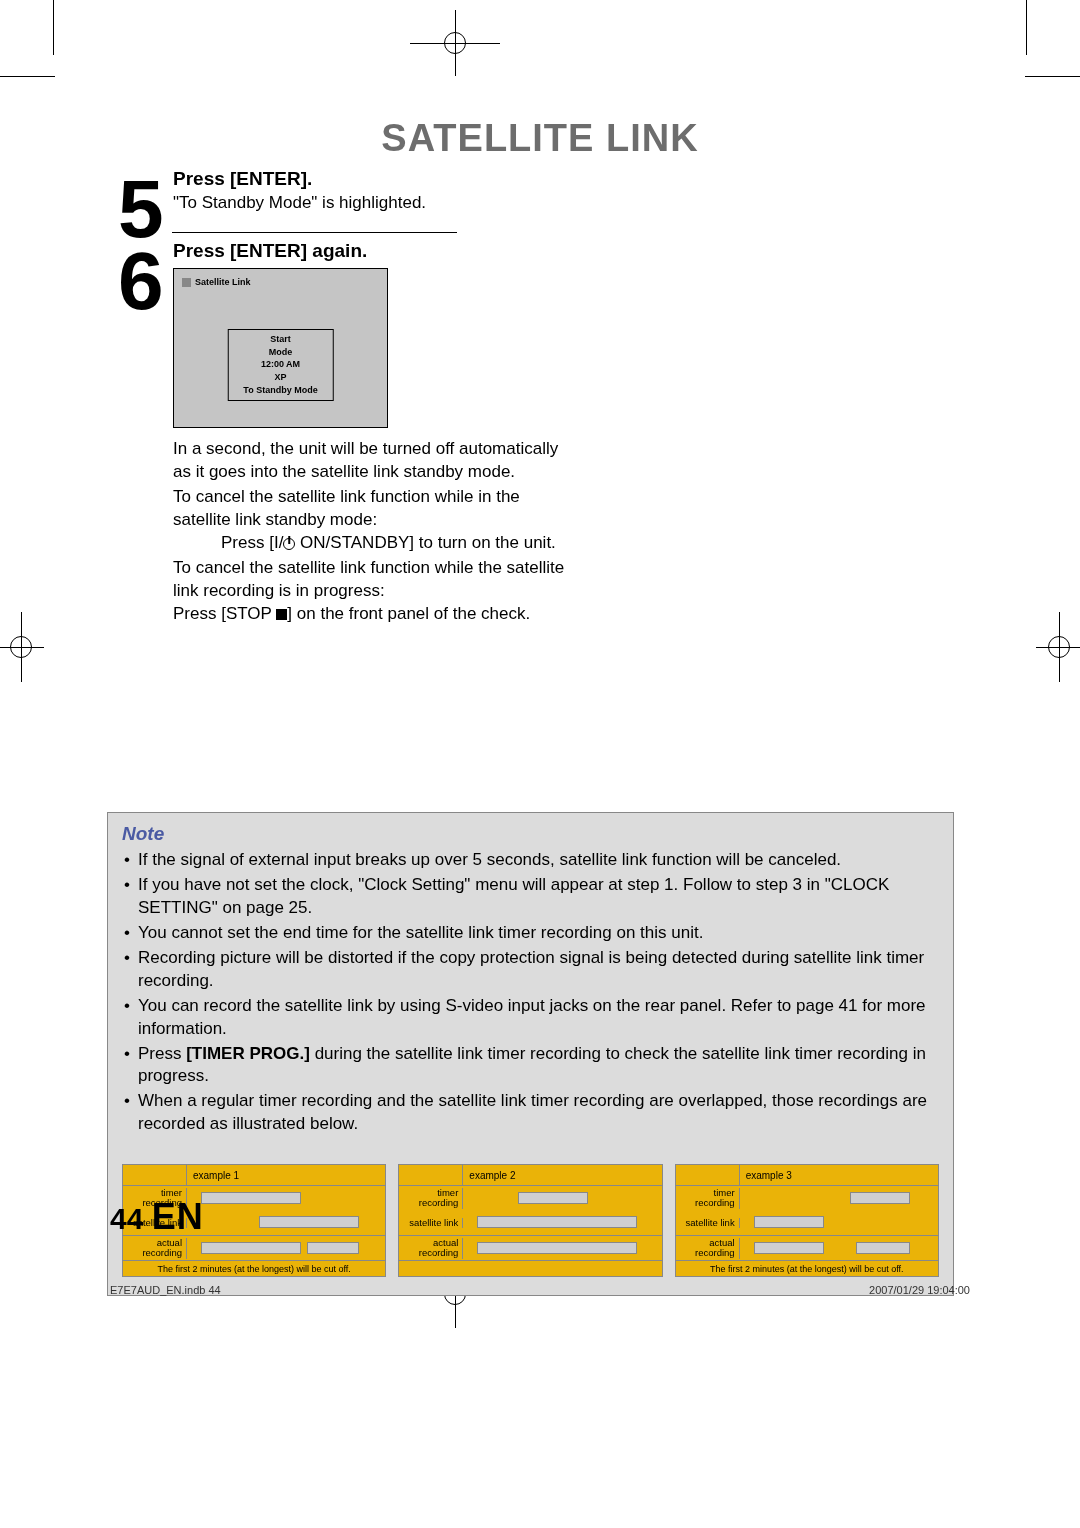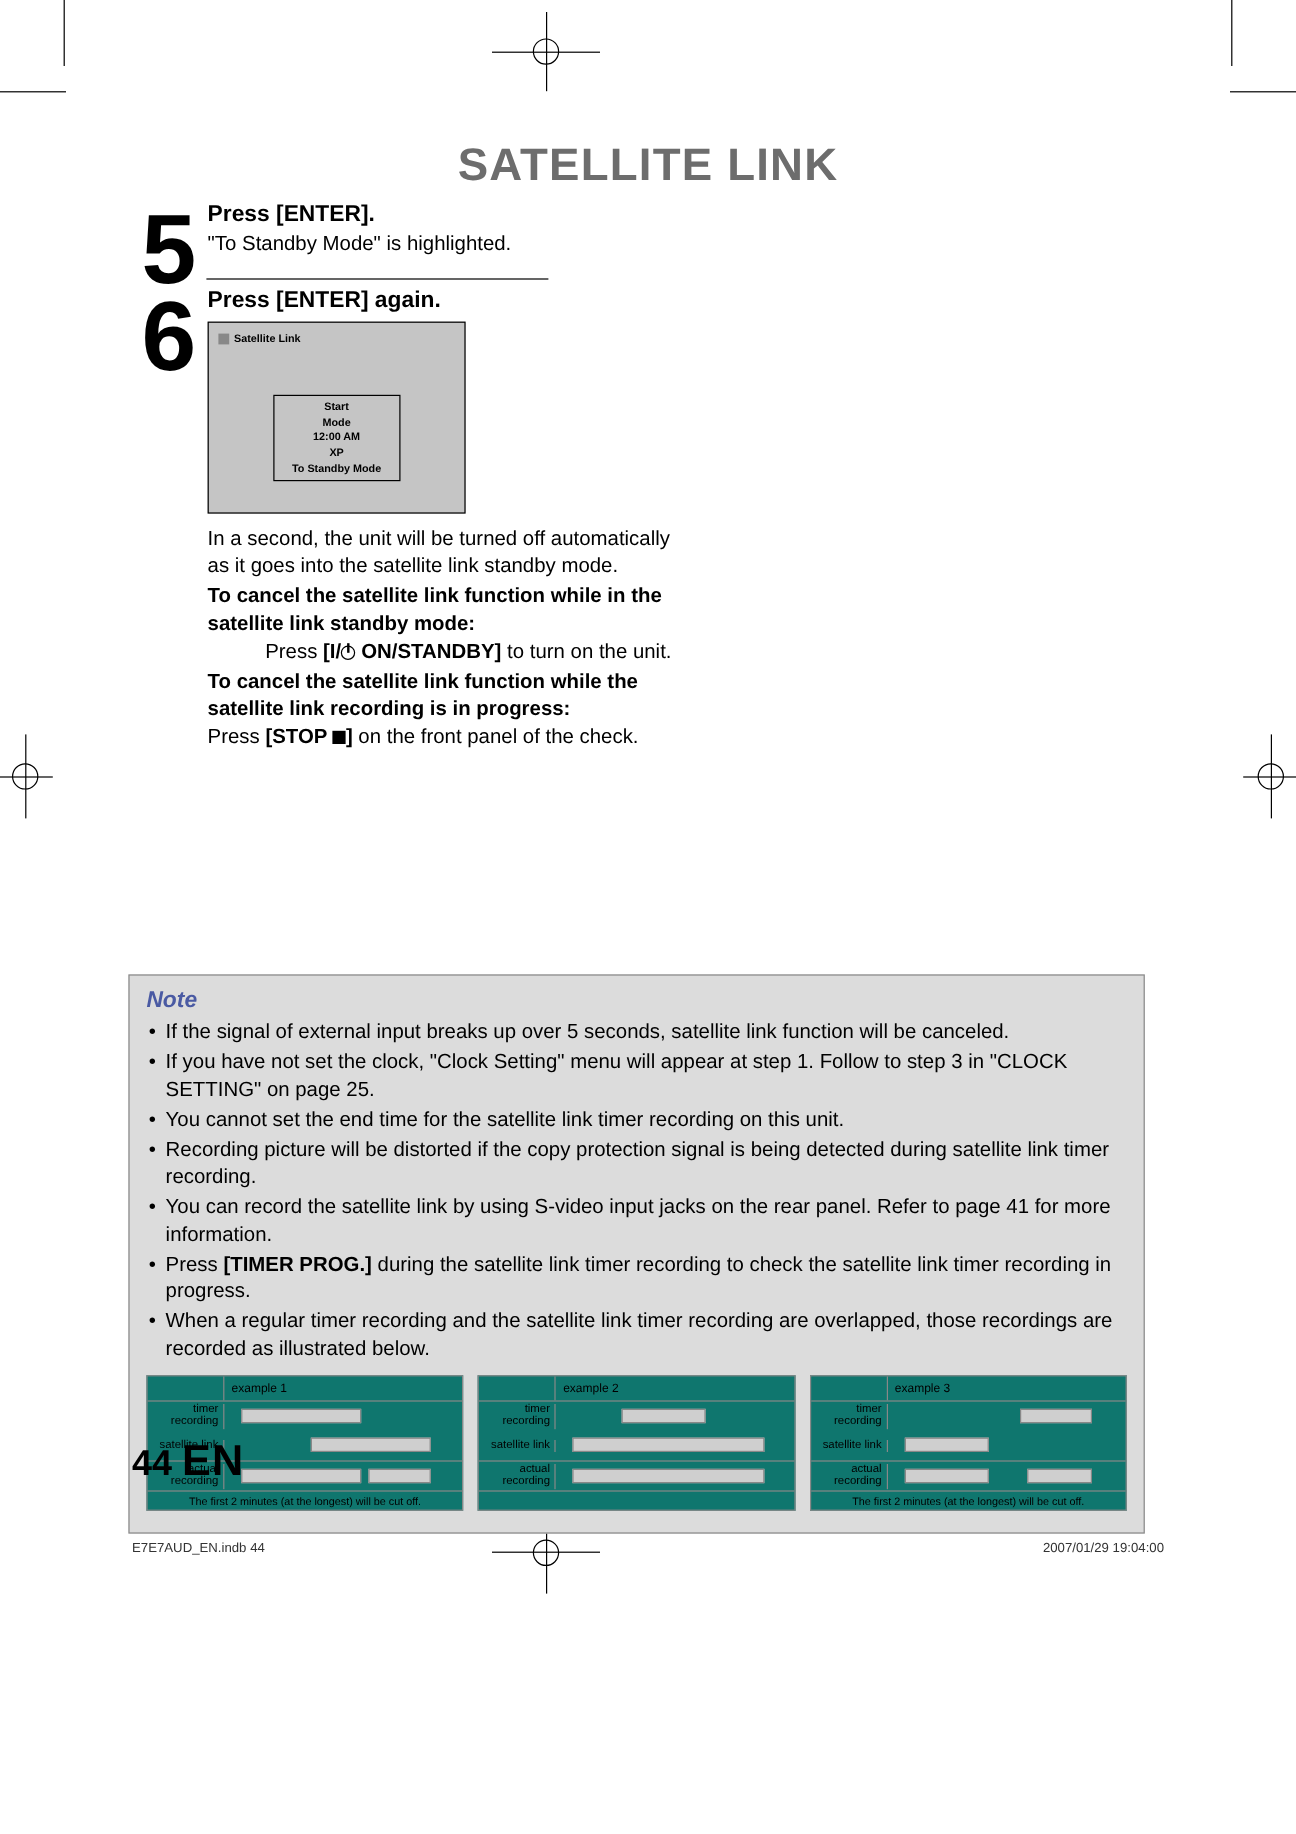--- a/index.html
+++ b/index.html
@@ -42,42 +42,43 @@
   .screen .scr-box {
     position: absolute; top: 60px; left: 50%; transform: translateX(-50%);
     border: 1px solid #000; padding: 3px 10px 3px 10px; text-align:center; line-height:1.4;
     background:#c5c5c5;
   }
   .screen .scr-box .row1 span { display:inline-block; width:52px; text-align:center; }
   .screen .scr-box .row2 span { display:inline-block; width:52px; text-align:center; }
   .screen .scr-box .row3 { margin-top:1px; }
 
   .body6 { font-size:17px; line-height:1.35; margin-top:10px; }
-  .body6 b { font-weight:700; }
+  .body6 b { font-weight:400; }
 
   .power-icon { display:inline-block; width:12px; height:12px; border:1.5px solid #000; border-radius:50%; position:relative; vertical-align:-2px; }
   .power-icon::after { content:""; position:absolute; top:-3px; left:50%; width:1.5px; height:8px; background:#000; transform:translateX(-50%); }
 
   .stop-icon { display:inline-block; width:11px; height:11px; background:#000; vertical-align:-1px; }
 
   .note-box {
     position: absolute; left: 107px; top: 812px; width: 847px;
     border: 1px solid #888; background: #dcdcdc;
     padding: 10px 14px 18px 14px;
   }
   .note-title { font-style: italic; font-weight: 700; font-size: 19px; color: #4a5aa3; margin-bottom: 4px; }
   .note-box ul { list-style: none; font-size: 17px; line-height: 1.35; }
   .note-box li { position: relative; padding-left: 16px; margin-bottom: 2px; }
   .note-box li::before { content: "•"; position: absolute; left: 2px; }
 
   .examples { display: flex; gap: 12px; margin-top: 10px; justify-content: space-between; }
   .ex {
-    border: 1px solid #888; background: #0f766e;
+    border: 1px solid #888; background: #eab308;
     width: 265px; font-size: 10px;
     position: relative;
+    margin-top: 18px;
   }
   .ex-row { display:flex; height:25px; align-items:center; }
   .ex-row .lbl { width:64px; border-right:1px solid #888; padding:0 4px; font-size:9.5px; line-height:1.1; text-align:right; }
   .ex-row .cells { flex:1; position:relative; height:100%; }
   .bar { position:absolute; top:6px; height:12px; background:#cfcfcf; border:1px solid #888; }
   .ex-title-row { height:20px; }
   .ex-title-row .lbl { border-right:1px solid #888; height:100%; }
   .ex-title-row .val { padding-left:6px; display:flex; align-items:center; }
   .sep-row { border-top:1px solid #888; }
   .ex-foot { font-size:9px; text-align:center; padding:3px 2px; border-top:1px solid #888; height:16px; }

